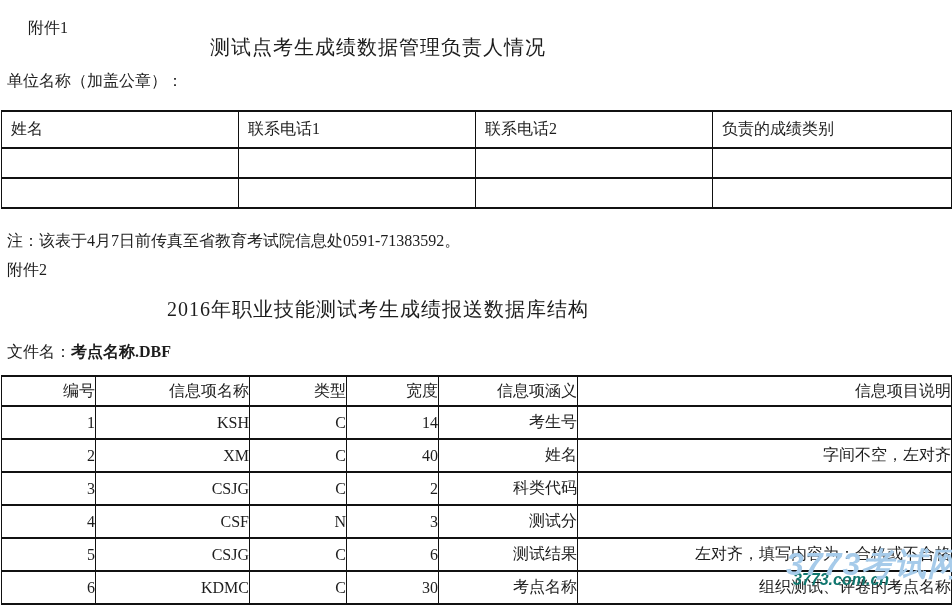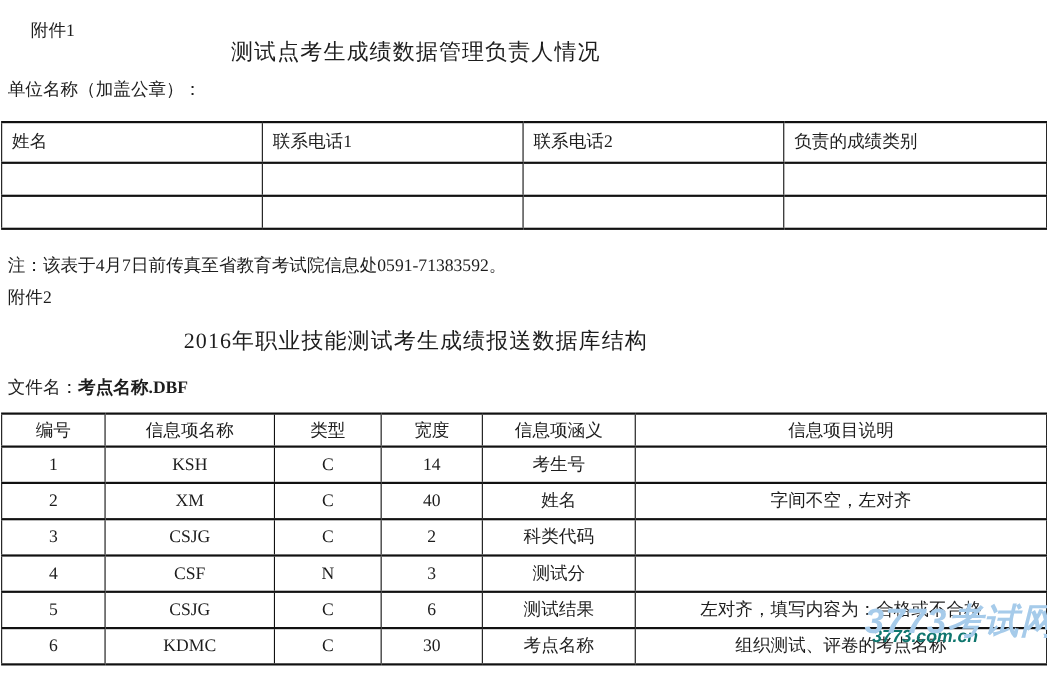--- a/index.html
+++ b/index.html
@@ -41,21 +41,21 @@
     padding: 0; overflow: hidden;
     vertical-align: middle;
   }
 
   .tbl1 { top: 110px; }
   .tbl1 td { text-align: left; padding-left: 9px; }
   .tbl1 tr.hrow td { height: 35px; }
   .tbl1 tr.brow td { height: 28px; }
 
   .tbl2 { top: 375px; }
-  .tbl2 td { text-align: center; height: 31px; }
+  .tbl2 td { text-align: right; height: 31px; }
   .tbl2 tr.hrow td { height: 28px; }
 
   .wm { position: absolute; inset: 0; pointer-events: none; z-index: 5; }
   .wm-blue {
     position: absolute; left: 786px; top: 543px;
     font-family: "Liberation Sans", "DejaVu Sans", sans-serif;
     font-size: 32px; font-weight: bold; font-style: italic;
     color: #a6cbea; white-space: nowrap; letter-spacing: 1px;
   }
   .wm-red {

